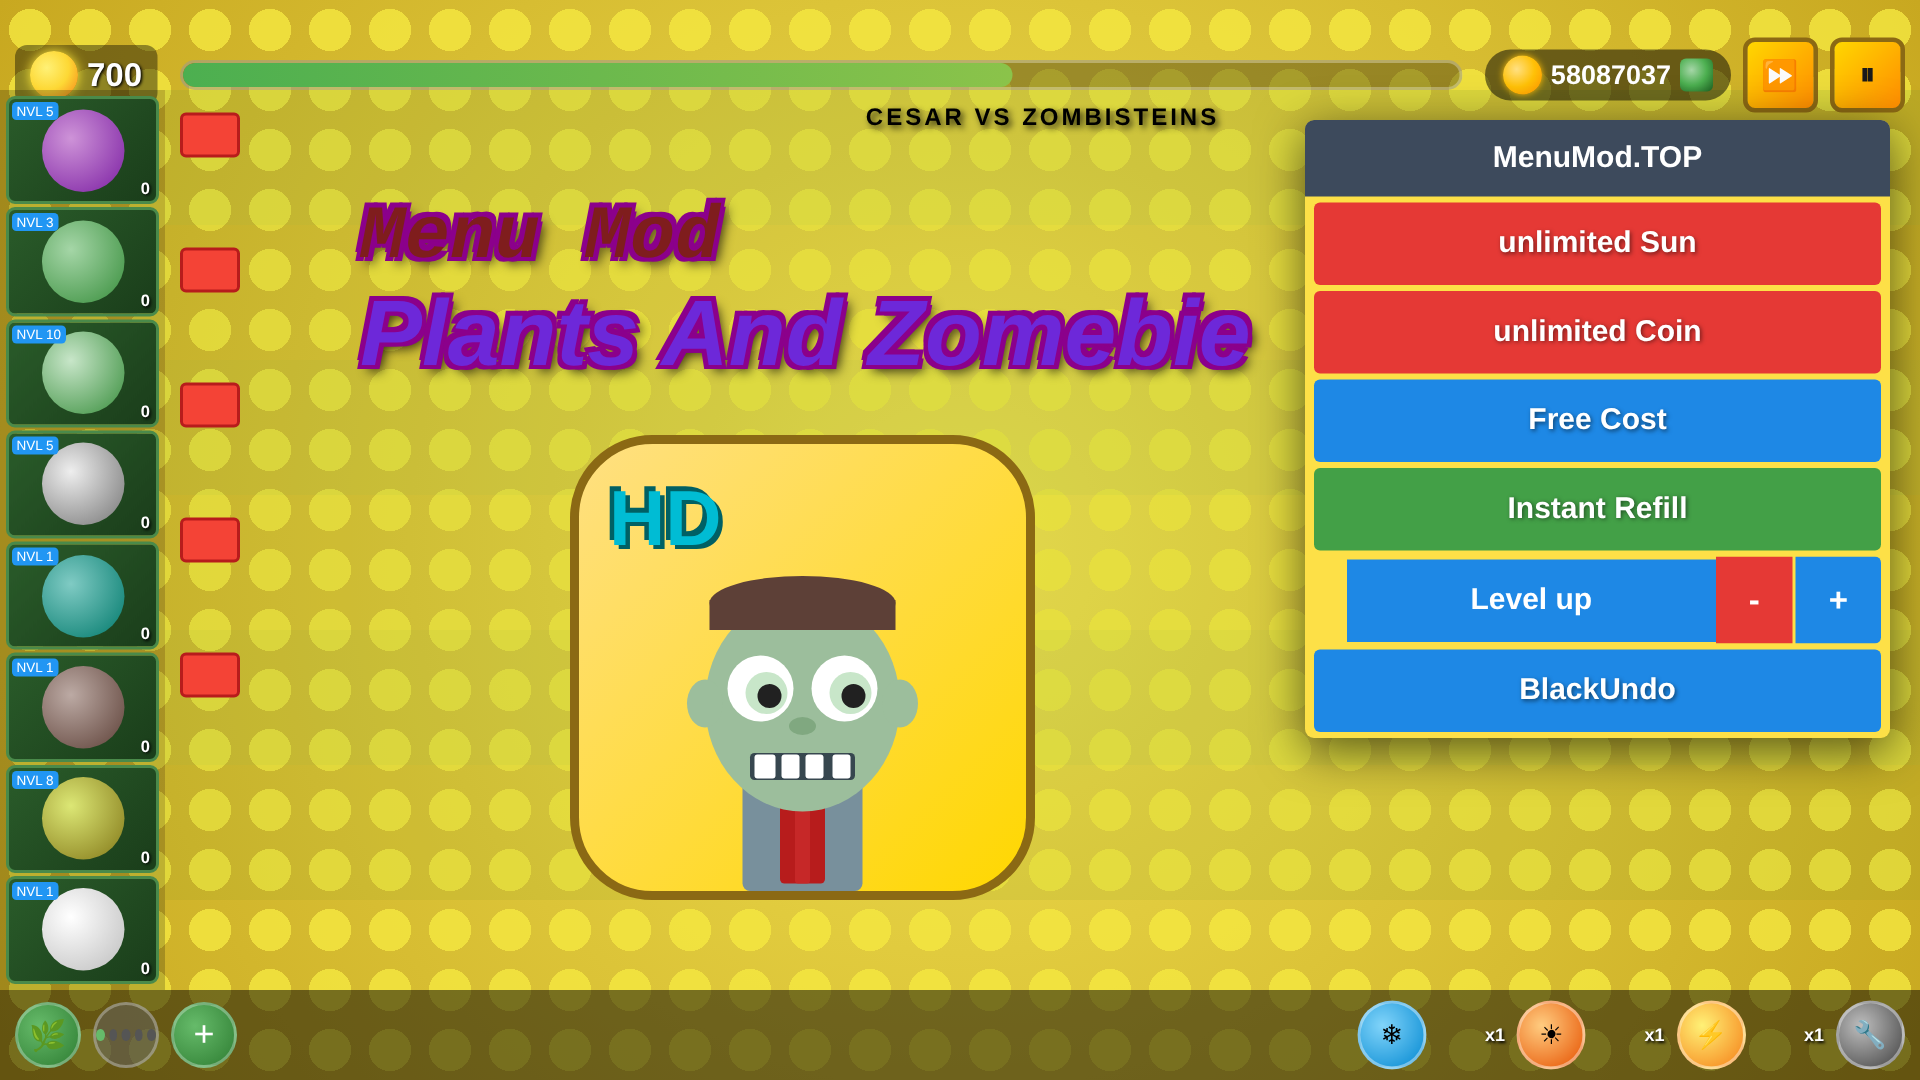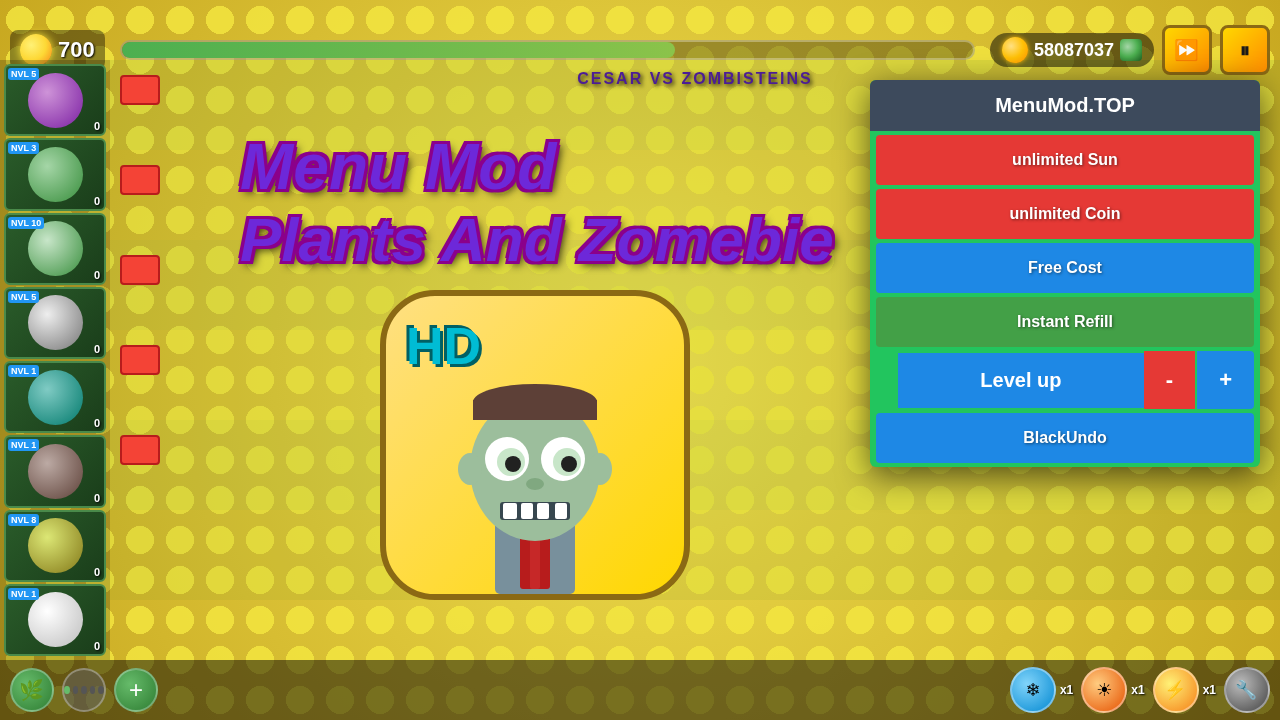--- a/index.html
+++ b/index.html
@@ -159,21 +159,21 @@
       cursor: pointer;
     }
 
     .plant-slot .lvl-badge {
       position: absolute;
       top: 2px;
       left: 2px;
       background: #2196f3;
       color: white;
       font-size: 9px;
-      font-weight: bold;
+      font-weight: normal;
       padding: 1px 3px;
       border-radius: 3px;
     }
 
     .plant-slot .count-badge {
       position: absolute;
       bottom: 2px;
       right: 4px;
       color: white;
       font-size: 11px;
@@ -207,46 +207,46 @@
       z-index: 2;
       overflow: hidden;
     }
 
     
     .battle-title {
       position: absolute;
       top: 10px;
       left: 50%;
       transform: translateX(-50%);
-      color: #4c1d95;
+      color: #000000;
       font-size: 16px;
       font-weight: bold;
       letter-spacing: 2px;
       text-shadow: 2px 2px 4px rgba(0,0,0,0.8);
       z-index: 15;
       white-space: nowrap;
       text-align: right;
     }
 
     
     .game-title {
       position: absolute;
       left: 130px;
       top: 70px;
       z-index: 15;
     }
 
     .game-title-line1 {
-      font-size: 64px;
+      font-size: 50px;
       font-weight: 900;
-      color: #6d28d9;
+      color: #7f1d1d;
       text-shadow: -3px -3px 0 #8b008b, 3px -3px 0 #8b008b, -3px 3px 0 #8b008b, 3px 3px 0 #8b008b,
                    4px 4px 8px rgba(0,0,0,0.8);
       font-style: italic;
-      font-family: Liberation Sans, sans-serif;
+      font-family: Liberation Mono, monospace;
     }
 
     .game-title-line2 {
       font-size: 62px;
       font-weight: 900;
       color: #6d28d9;
       text-shadow: -3px -3px 0 #8b008b, 3px -3px 0 #8b008b, -3px 3px 0 #8b008b, 3px 3px 0 #8b008b,
                    4px 4px 8px rgba(0,0,0,0.8);
       font-style: italic;
       font-family: Impact, Arial Black, sans-serif;
@@ -279,21 +279,21 @@
       text-shadow: -3px -3px 0 #006064, 3px 3px 0 #006064;
       font-family: Impact, sans-serif;
     }
 
     
     .mod-menu {
       position: absolute;
       right: 20px;
       top: 80px;
       width: 390px;
-      background: #22c55e;
+      background: #fde047;
       border-radius: 6px;
       overflow: hidden;
       z-index: 20;
       box-shadow: 0 8px 32px rgba(0,0,0,0.6);
     }
 
     .mod-menu-header {
       background: #3d4a5c;
       padding: 14px;
       text-align: center;
@@ -321,21 +321,21 @@
 
     .mod-menu-item.blue-btn {
       background: #1e88e5;
     }
 
     .mod-menu-item-label {
       flex: 1;
       padding: 16px;
       text-align: center;
       color: white;
-      font-size: 16px;
+      font-size: 20px;
       font-weight: bold;
       text-shadow: 1px 1px 3px rgba(0,0,0,0.5);
     }
 
     .mod-level-item {
       display: flex;
       align-items: center;
       margin: 4px 6px;
       border-radius: 4px;
       overflow: hidden;
@@ -420,20 +420,21 @@
       font-size: 18px;
       cursor: pointer;
       border: 2px solid rgba(255,255,255,0.4);
     }
 
     .power-x1 {
       color: white;
       font-size: 12px;
       font-weight: bold;
       text-shadow: 1px 1px 2px black;
+      margin-left: 35px;
     }
 
     .power-blue { background: radial-gradient(circle at 35% 35%, #81d4fa, #0288d1); }
     .power-orange { background: radial-gradient(circle at 35% 35%, #ffcc80, #e65100); }
     .power-yellow { background: radial-gradient(circle at 35% 35%, #fff176, #f57f17); }
     .power-wrench { background: radial-gradient(circle at 35% 35%, #bdbdbd, #424242); }
 
     .zombie-small {
       width: 28px;
       height: 38px;

